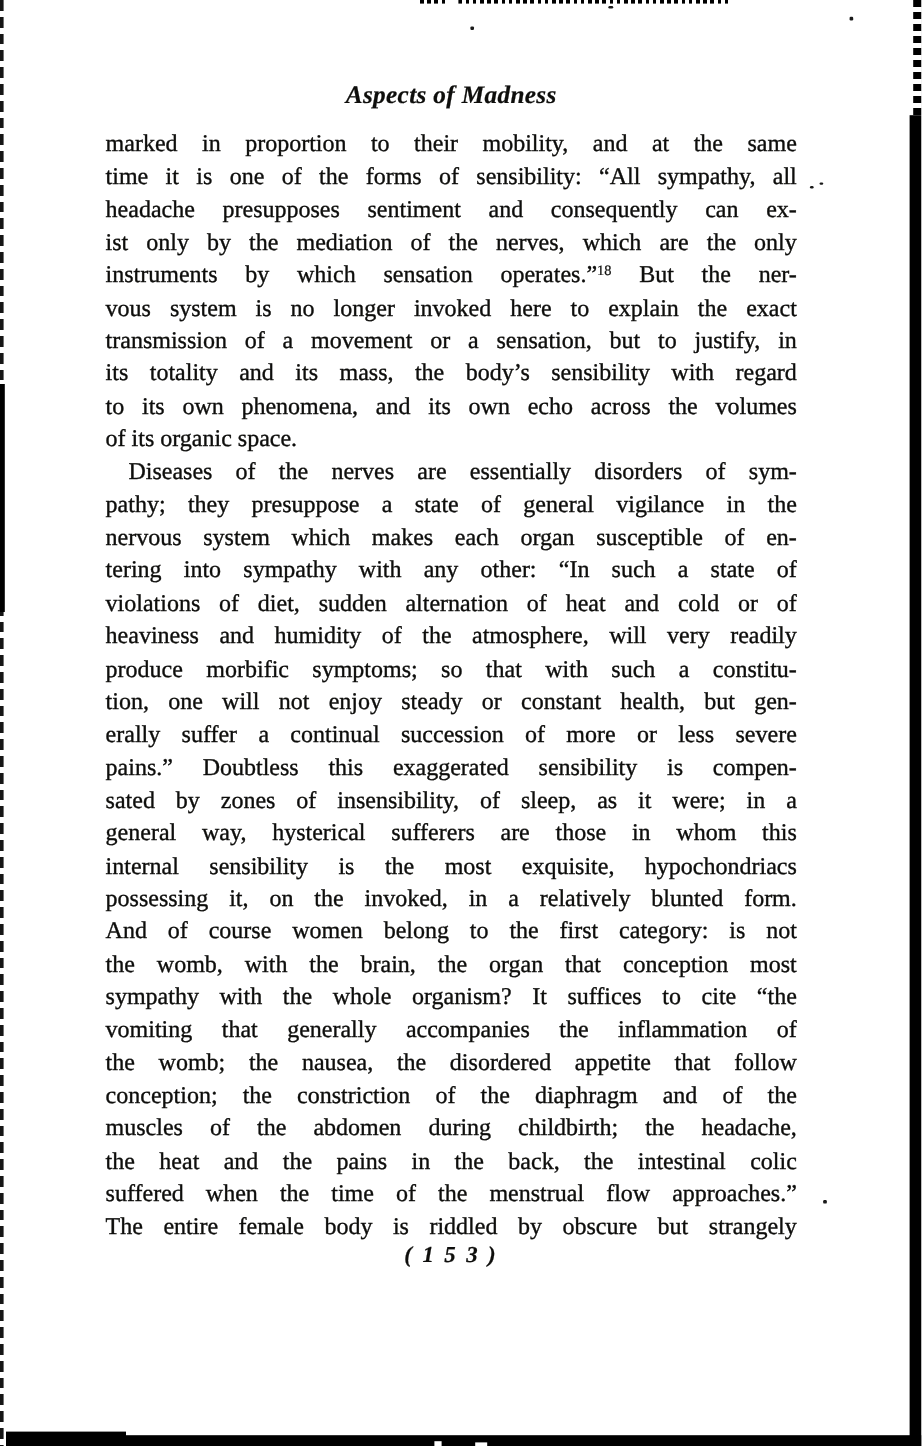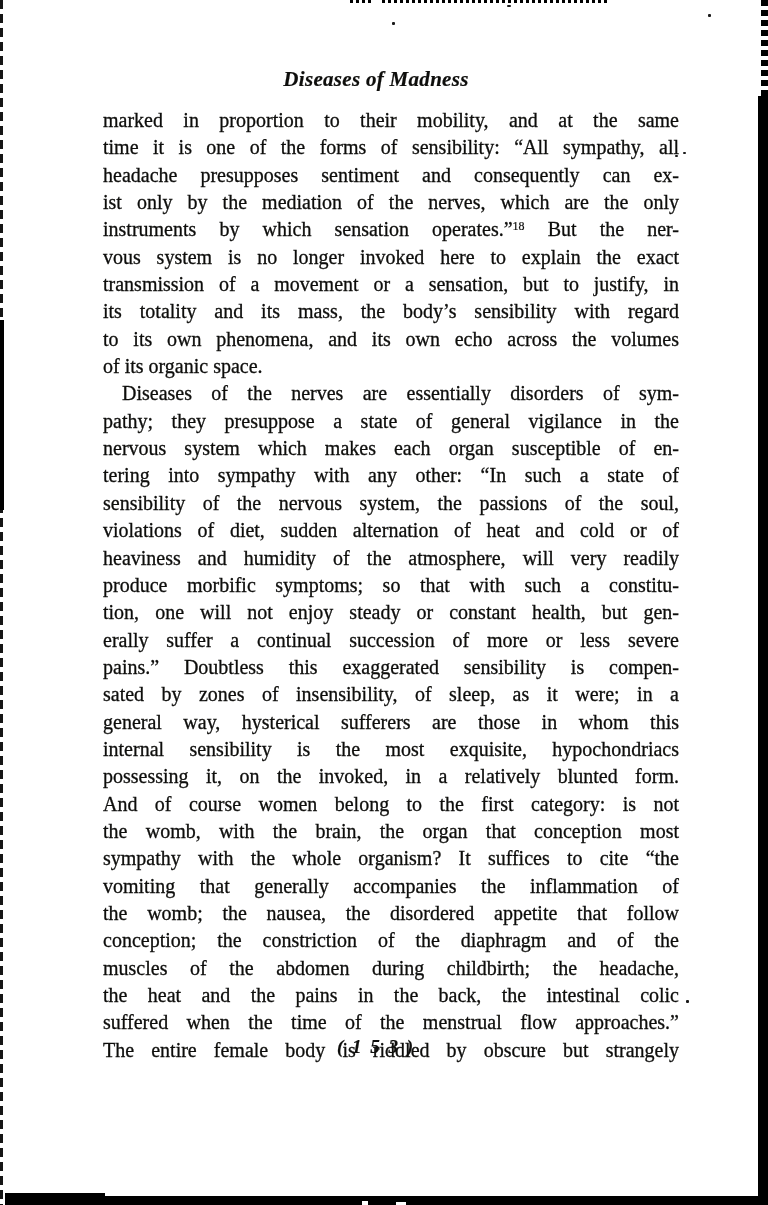--- a/index.html
+++ b/index.html
@@ -45,21 +45,21 @@
     left: 88px; top: 67px; width: 576px;
     text-align: center;
     font-size: 21px;
     font-style: italic;
     font-weight: 700;
     letter-spacing: 0.3px;
     -webkit-text-stroke: 0.2px currentColor;
   }
   .textblock {
     position: absolute;
-    left: 103px; top: 107px; width: 576px;
+    left: 88px; top: 107px; width: 576px;
     font-size: 20px;
     line-height: 27.35px;
     -webkit-text-stroke: 0.3px currentColor;
   }
   .line { text-align: justify; text-align-last: justify; }
   .line.para-end { text-align-last: left; }
   .line.indent { text-indent: 19px; }
   .fn {
     font-size: 12px;
     line-height: 0;
@@ -92,38 +92,37 @@
   <div class="edge edge-bottom-lip"></div>
   <div class="notch notch-a"></div>
   <div class="notch notch-b"></div>
   <div class="speck speck-1"></div>
   <div class="speck speck-2"></div>
   <div class="speck speck-3"></div>
   <div class="speck speck-4"></div>
   <div class="speck speck-5"></div>
   <div class="speck speck-6"></div>
 
-  <div class="running-head">Diseases of Madness</div>
+  <div class="running-head">Aspects of Madness</div>
 
   <div class="textblock">
     <div class="line">marked in proportion to their mobility, and at the same</div>
     <div class="line">time it is one of the forms of sensibility: “All sympathy, all</div>
     <div class="line">headache presupposes sentiment and consequently can ex-</div>
     <div class="line">ist only by the mediation of the nerves, which are the only</div>
     <div class="line"><span>instruments by which sensation operates.”</span><sup class="fn">18</sup> <span>But the ner-</span></div>
     <div class="line">vous system is no longer invoked here to explain the exact</div>
     <div class="line">transmission of a movement or a sensation, but to justify, in</div>
     <div class="line">its totality and its mass, the body’s sensibility with regard</div>
     <div class="line">to its own phenomena, and its own echo across the volumes</div>
     <div class="line para-end">of its organic space.</div>
     <div class="line indent">Diseases of the nerves are essentially disorders of sym-</div>
     <div class="line">pathy; they presuppose a state of general vigilance in the</div>
     <div class="line">nervous system which makes each organ susceptible of en-</div>
     <div class="line">tering into sympathy with any other: “In such a state of</div>
-    <div class="line">sensibility of the nervous system, the passions of the soul,</div>
     <div class="line">violations of diet, sudden alternation of heat and cold or of</div>
     <div class="line">heaviness and humidity of the atmosphere, will very readily</div>
     <div class="line">produce morbific symptoms; so that with such a constitu-</div>
     <div class="line">tion, one will not enjoy steady or constant health, but gen-</div>
     <div class="line">erally suffer a continual succession of more or less severe</div>
     <div class="line">pains.” Doubtless this exaggerated sensibility is compen-</div>
     <div class="line">sated by zones of insensibility, of sleep, as it were; in a</div>
     <div class="line">general way, hysterical sufferers are those in whom this</div>
     <div class="line">internal sensibility is the most exquisite, hypochondriacs</div>
     <div class="line">possessing it, on the invoked, in a relatively blunted form.</div>

